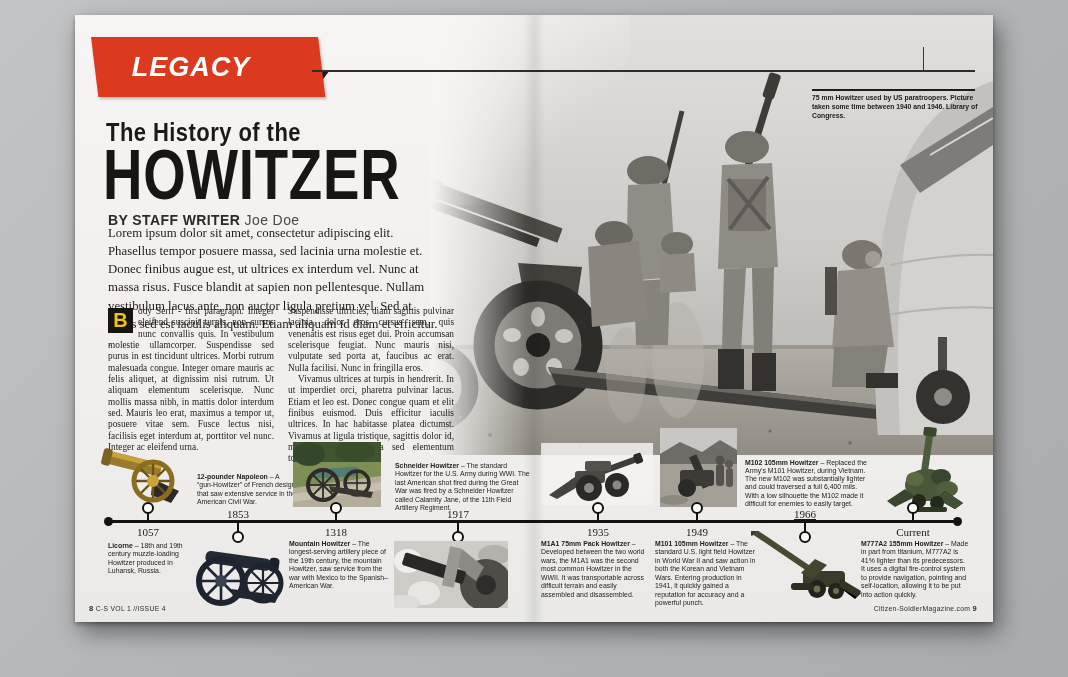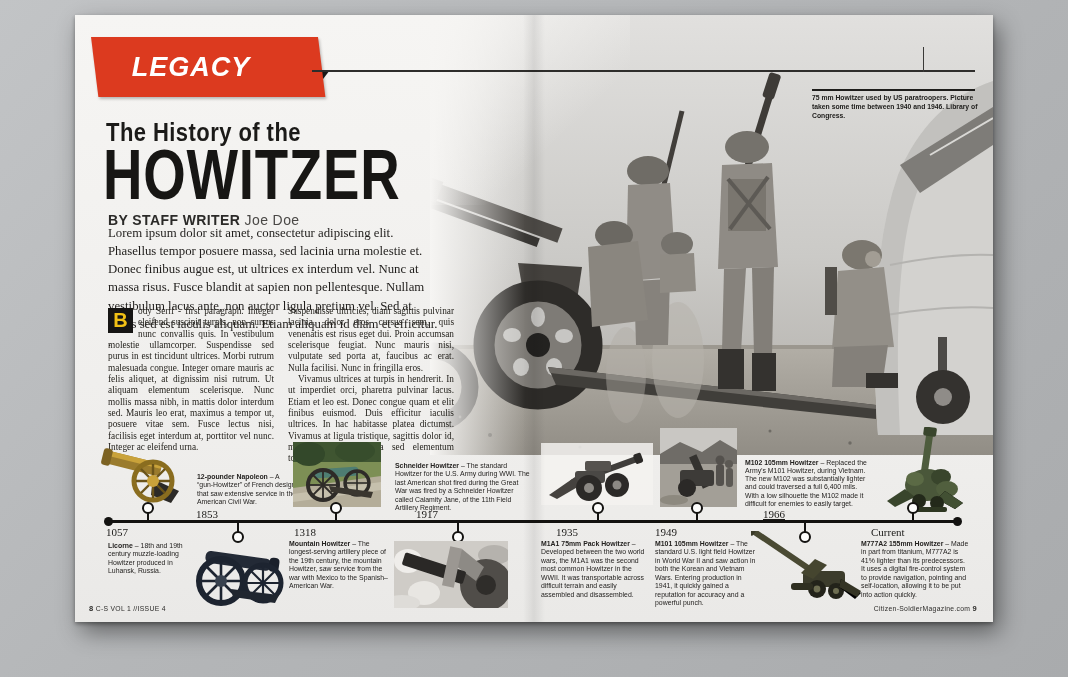--- a/index.html
+++ b/index.html
@@ -45,21 +45,21 @@
   .hero{position:absolute;left:355px;top:0;width:563px;height:440px;z-index:1;}
   .caption-rule{position:absolute;left:737px;top:74px;width:163px;height:1.5px;background:#1e1d1b;z-index:7;}
   .caption{position:absolute;left:737px;top:78px;width:166px;font-size:6.8px;line-height:1.35;
            color:#21201e;font-weight:700;z-index:7;}
   
   .tl-line{position:absolute;left:33px;top:505px;width:850px;height:2.5px;background:#131210;z-index:8;}
   .tl-dot{position:absolute;top:501.5px;width:9px;height:9px;border-radius:50%;background:#131210;z-index:8;}
   .tl-node{position:absolute;width:8px;height:8px;border:2.6px solid #131210;border-radius:50%;
            background:#fdfdfc;z-index:9;}
   .tl-stem{position:absolute;width:2px;background:#131210;z-index:8;}
-  .tl-year{position:absolute;width:84px;font-family:"Liberation Serif",serif;
+  .tl-year{position:absolute;width:84px;text-align:center;font-family:"Liberation Serif",serif;
            font-size:11px;color:#1b1a18;z-index:9;}
   .tl-text{position:absolute;font-size:6.9px;line-height:1.22;color:#242220;z-index:9;}
   .tl-name{font-weight:700;}
   .tl-img{position:absolute;z-index:9;}
   
   .folio{position:absolute;top:589px;font-size:6.8px;color:#2c2b29;z-index:10;letter-spacing:.3px;}
   .folio b{font-size:7.5px;}
   .folio-l{left:14px;}
   .folio-r{right:16px;text-align:right;}
 </style>

